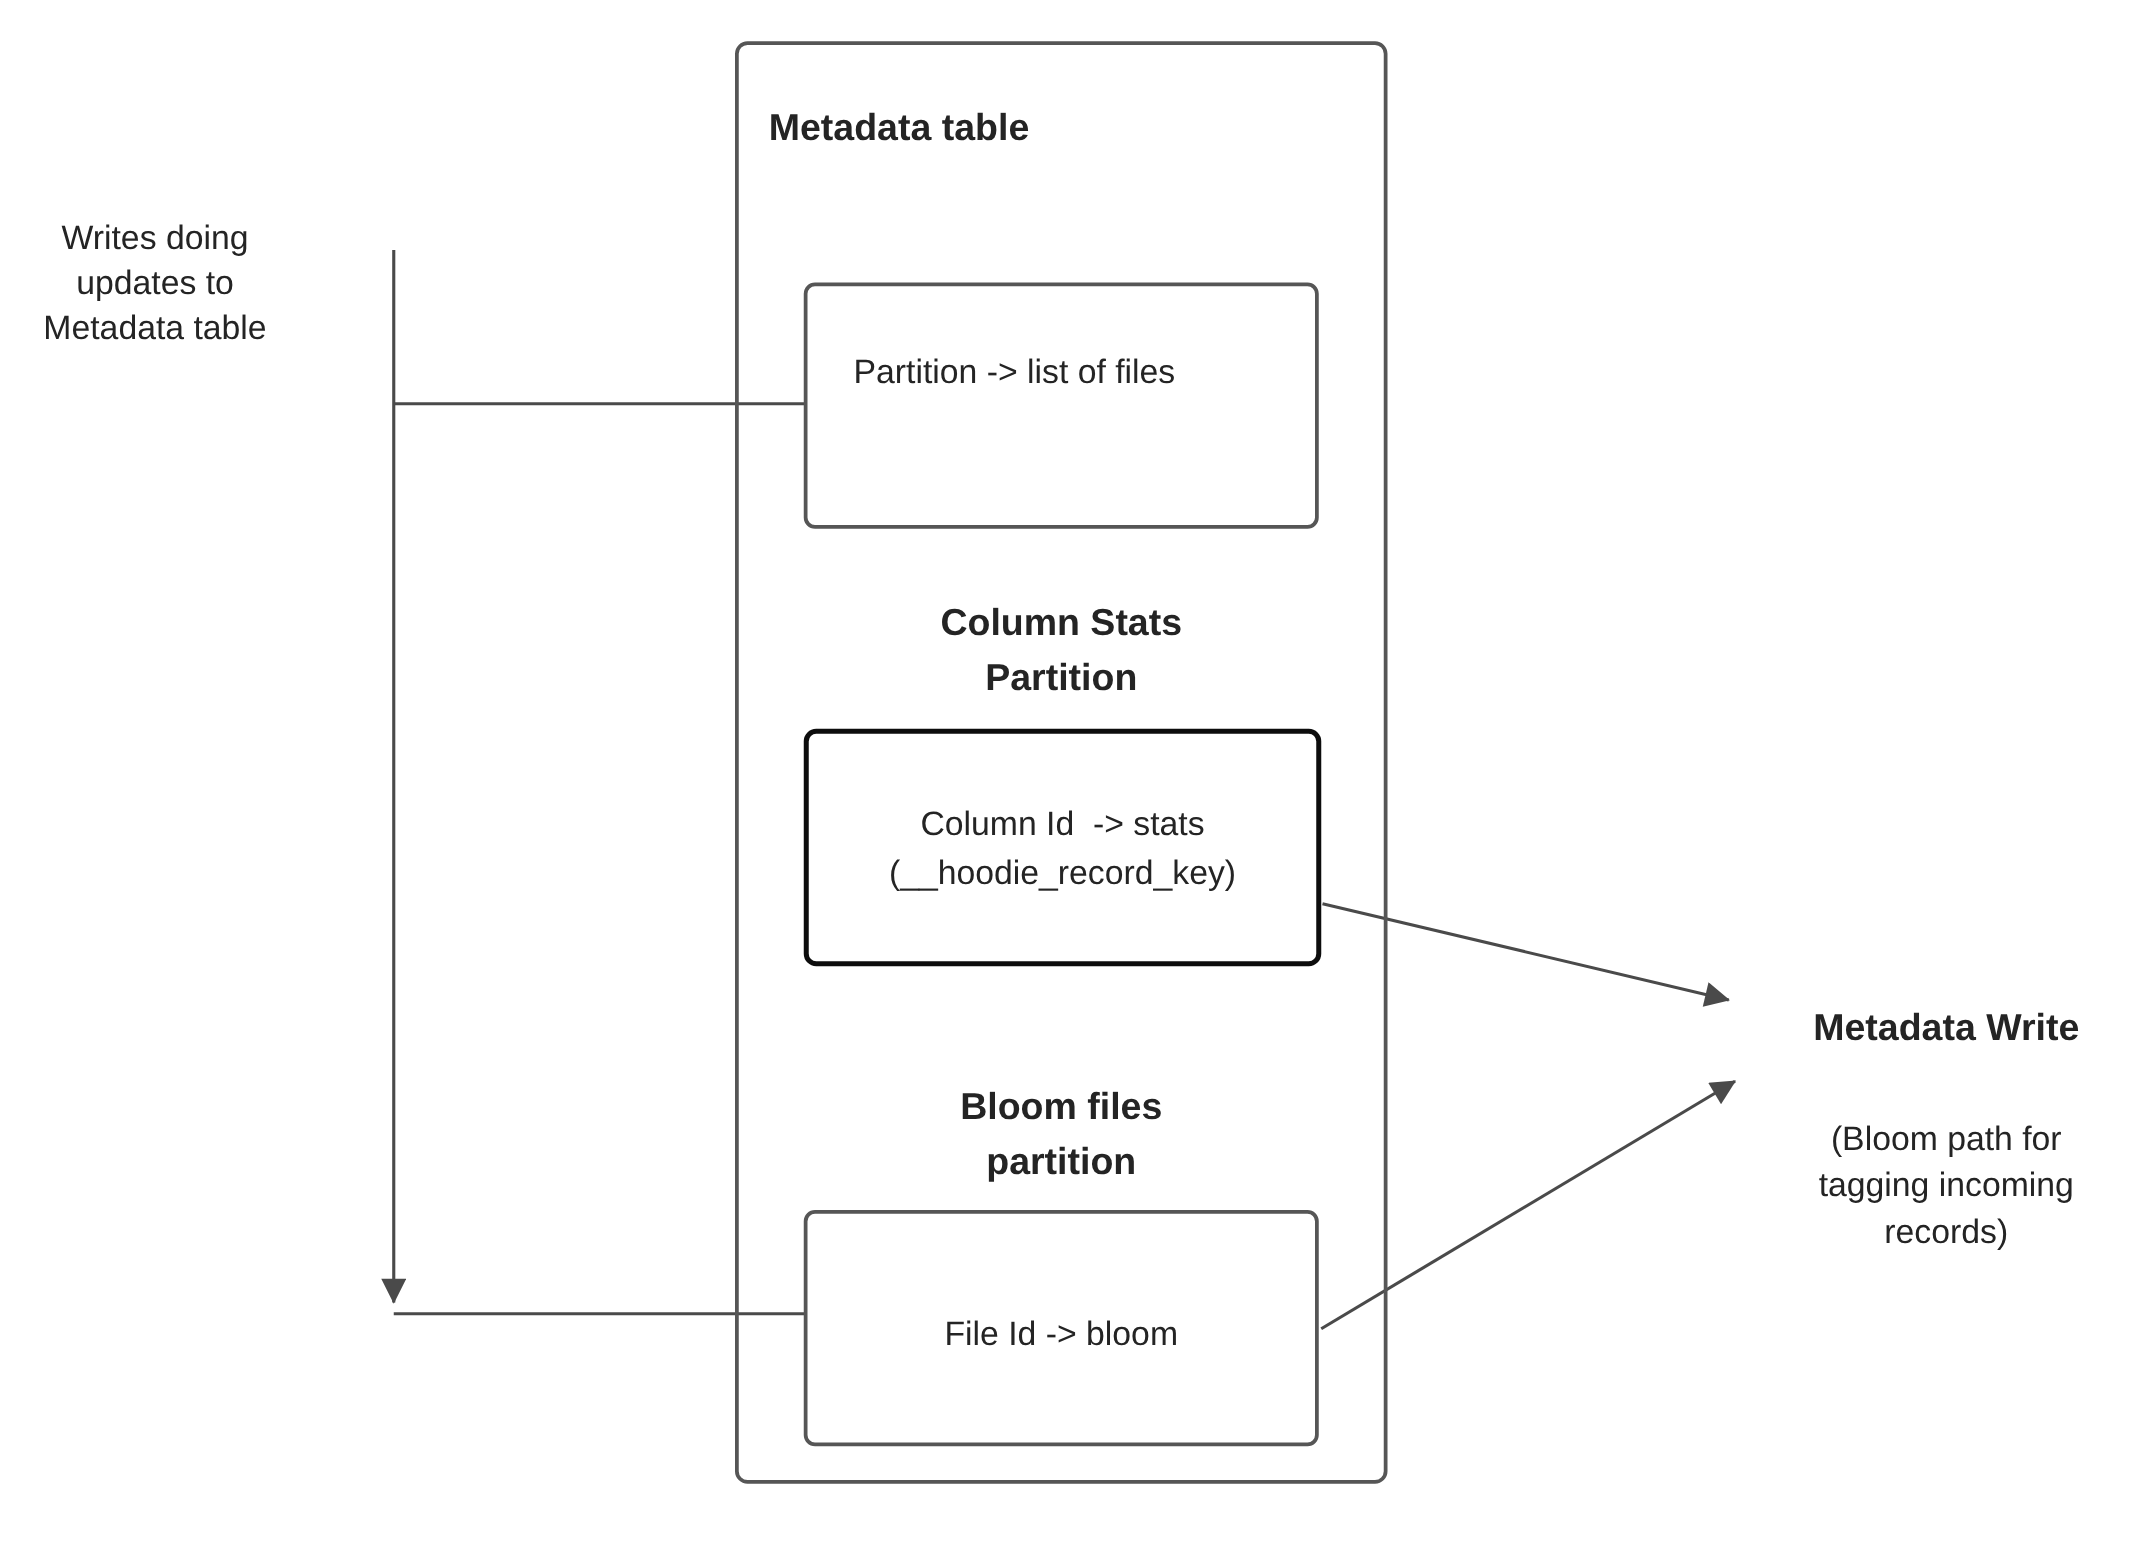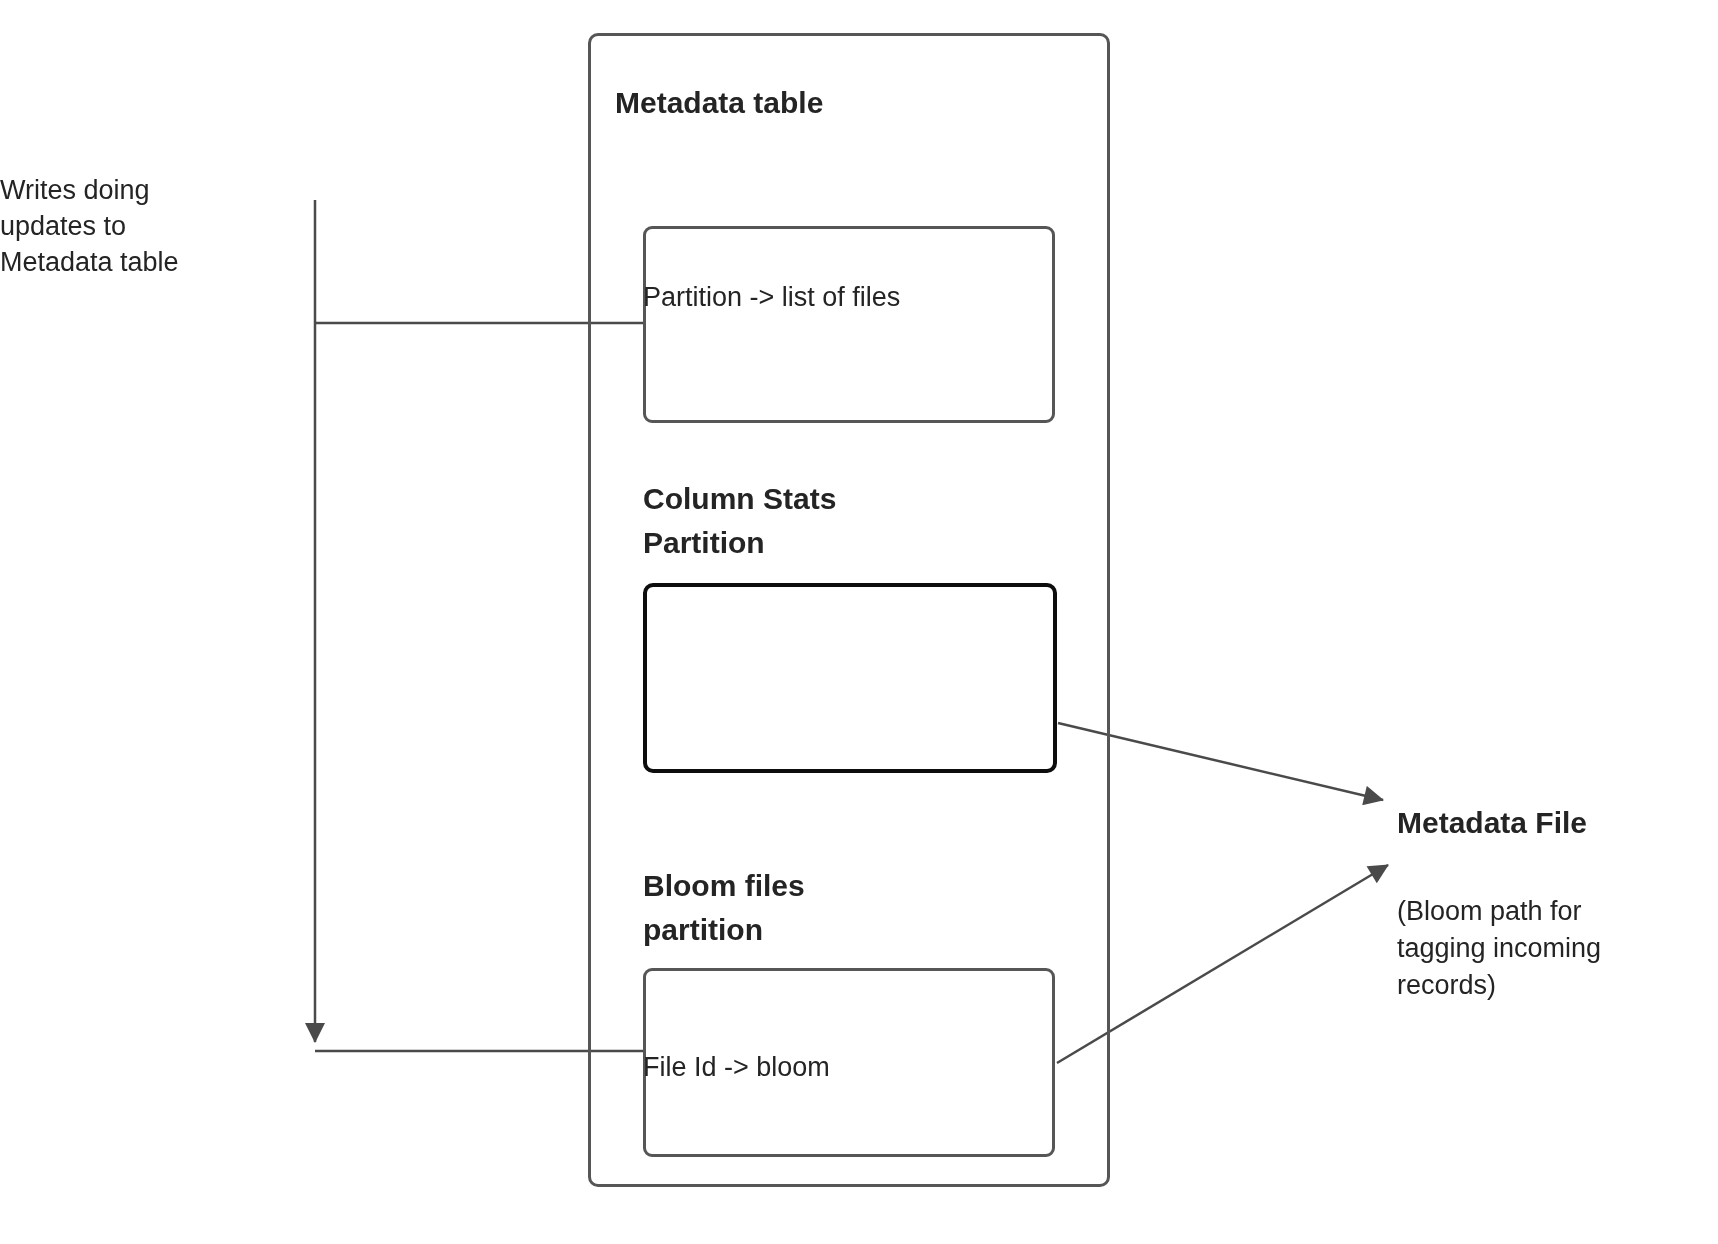--- a/index.html
+++ b/index.html
@@ -7,21 +7,21 @@
     position: relative;
     width: 1718px;
     height: 1244px;
     background: #ffffff;
     font-family: "Liberation Sans", sans-serif;
     color: #242424;
     overflow: hidden;
   }
   .abs { position: absolute; }
   .pre { white-space: pre-wrap; }
-  .ctr { text-align: left; }
+  .ctr { text-align: center; }
   .box {
     position: absolute;
     box-sizing: border-box;
     background: transparent;
   }
   .outer-box {
     left: 588px; top: 33px; width: 522px; height: 1154px;
     border: 3px solid #565656; border-radius: 10px;
   }
   .inner-box {
@@ -60,24 +60,26 @@
   <div class="box outer-box"></div>
 
   <div class="abs title" style="left:615px; top:86px;">Metadata table</div>
 
   <div class="box inner-box" style="left:643px; top:226px; width:412px; height:197px;"></div>
   <div class="abs body-text pre ctr" style="left:643px; top:280px; width:337px;">Partition -&gt; list of files</div>
 
   <div class="abs heading pre ctr" style="left:643px; top:477px; width:412px;">Column Stats
 Partition</div>
   <div class="box inner-box dark" style="left:643px; top:583px; width:414px; height:190px;"></div>
+  <div class="abs body-text pre ctr" style="left:643px; top:640px; width:414px; line-height:39px;">Column Id  -&gt; stats
+(__hoodie_record_key)</div>
 
   <div class="abs heading pre ctr" style="left:643px; top:864px; width:412px;">Bloom files
 partition</div>
   <div class="box inner-box" style="left:643px; top:968px; width:412px; height:189px;"></div>
   <div class="abs body-text pre ctr" style="left:643px; top:1050px; width:412px;">File Id -&gt; bloom</div>
 
-  <div class="abs title ctr" style="left:1397px; top:806px; width:320px;">Metadata File</div>
+  <div class="abs title ctr" style="left:1397px; top:806px; width:320px;">Metadata Write</div>
   <div class="abs body-text pre ctr" style="left:1397px; top:893px; width:320px; line-height:37px;">(Bloom path for
 tagging incoming
 records)</div>
 
 </div>
 
 </body></html>

